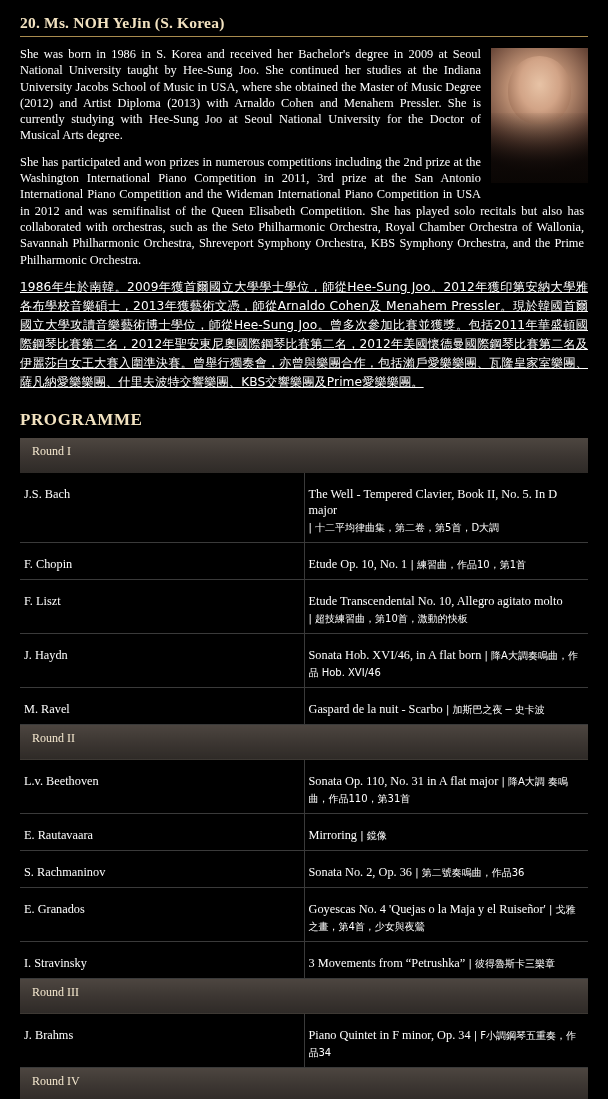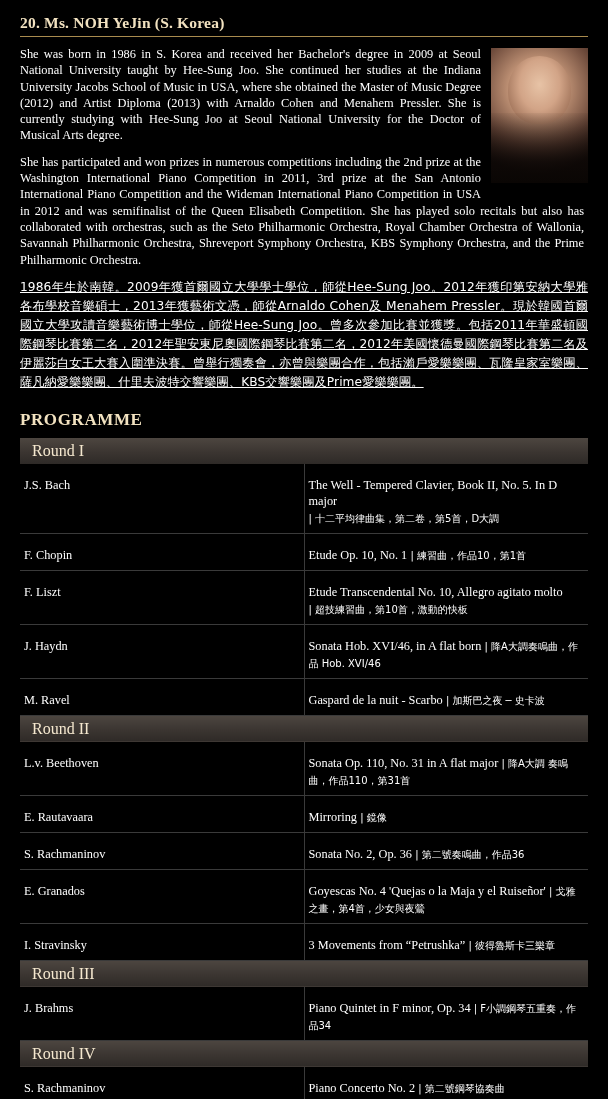--- a/index.html
+++ b/index.html
@@ -135,22 +135,22 @@
     font-size: 10px;
   }
   .work-line2 {
     display: block;
     margin-top: 2px;
   }
   tr.round-row td {
     background: linear-gradient(180deg, #4d4640 0%, #3b3531 55%, #2e2a27 100%);
     color: #f5e8cf;
     font-family: "Liberation Serif", serif;
-    font-size: 16px;
-    padding: 5px 4px 5px 12px;
+    font-size: 12px;
+    padding: 5px 4px 14px 12px;
     border-bottom: none;
     border-left: none;
   }
   tr.last-row td { border-bottom: 1px solid #3a3a3a; }
 </style>
 </head>
 <body>
 
 <div class="page">
   <div class="inner">

